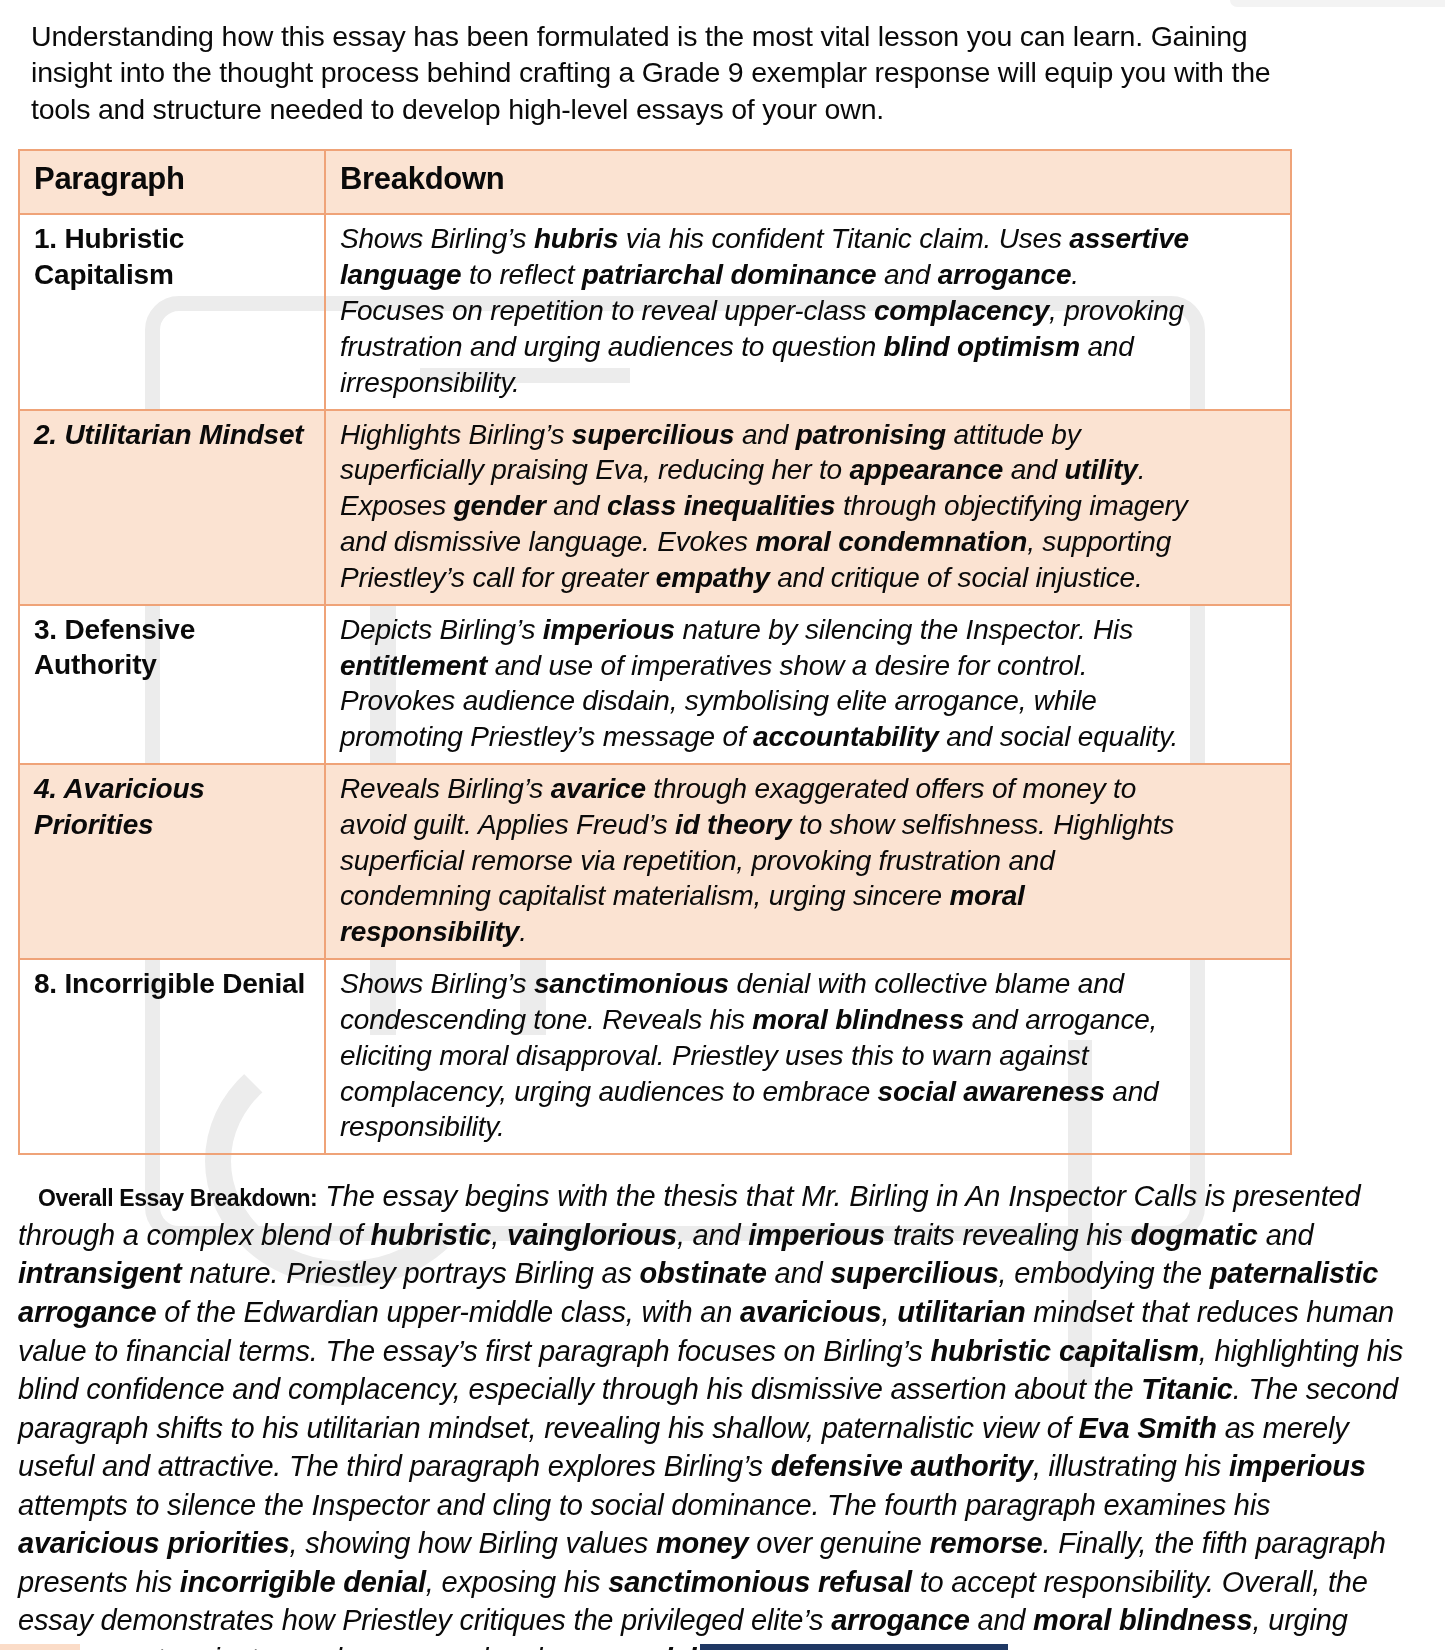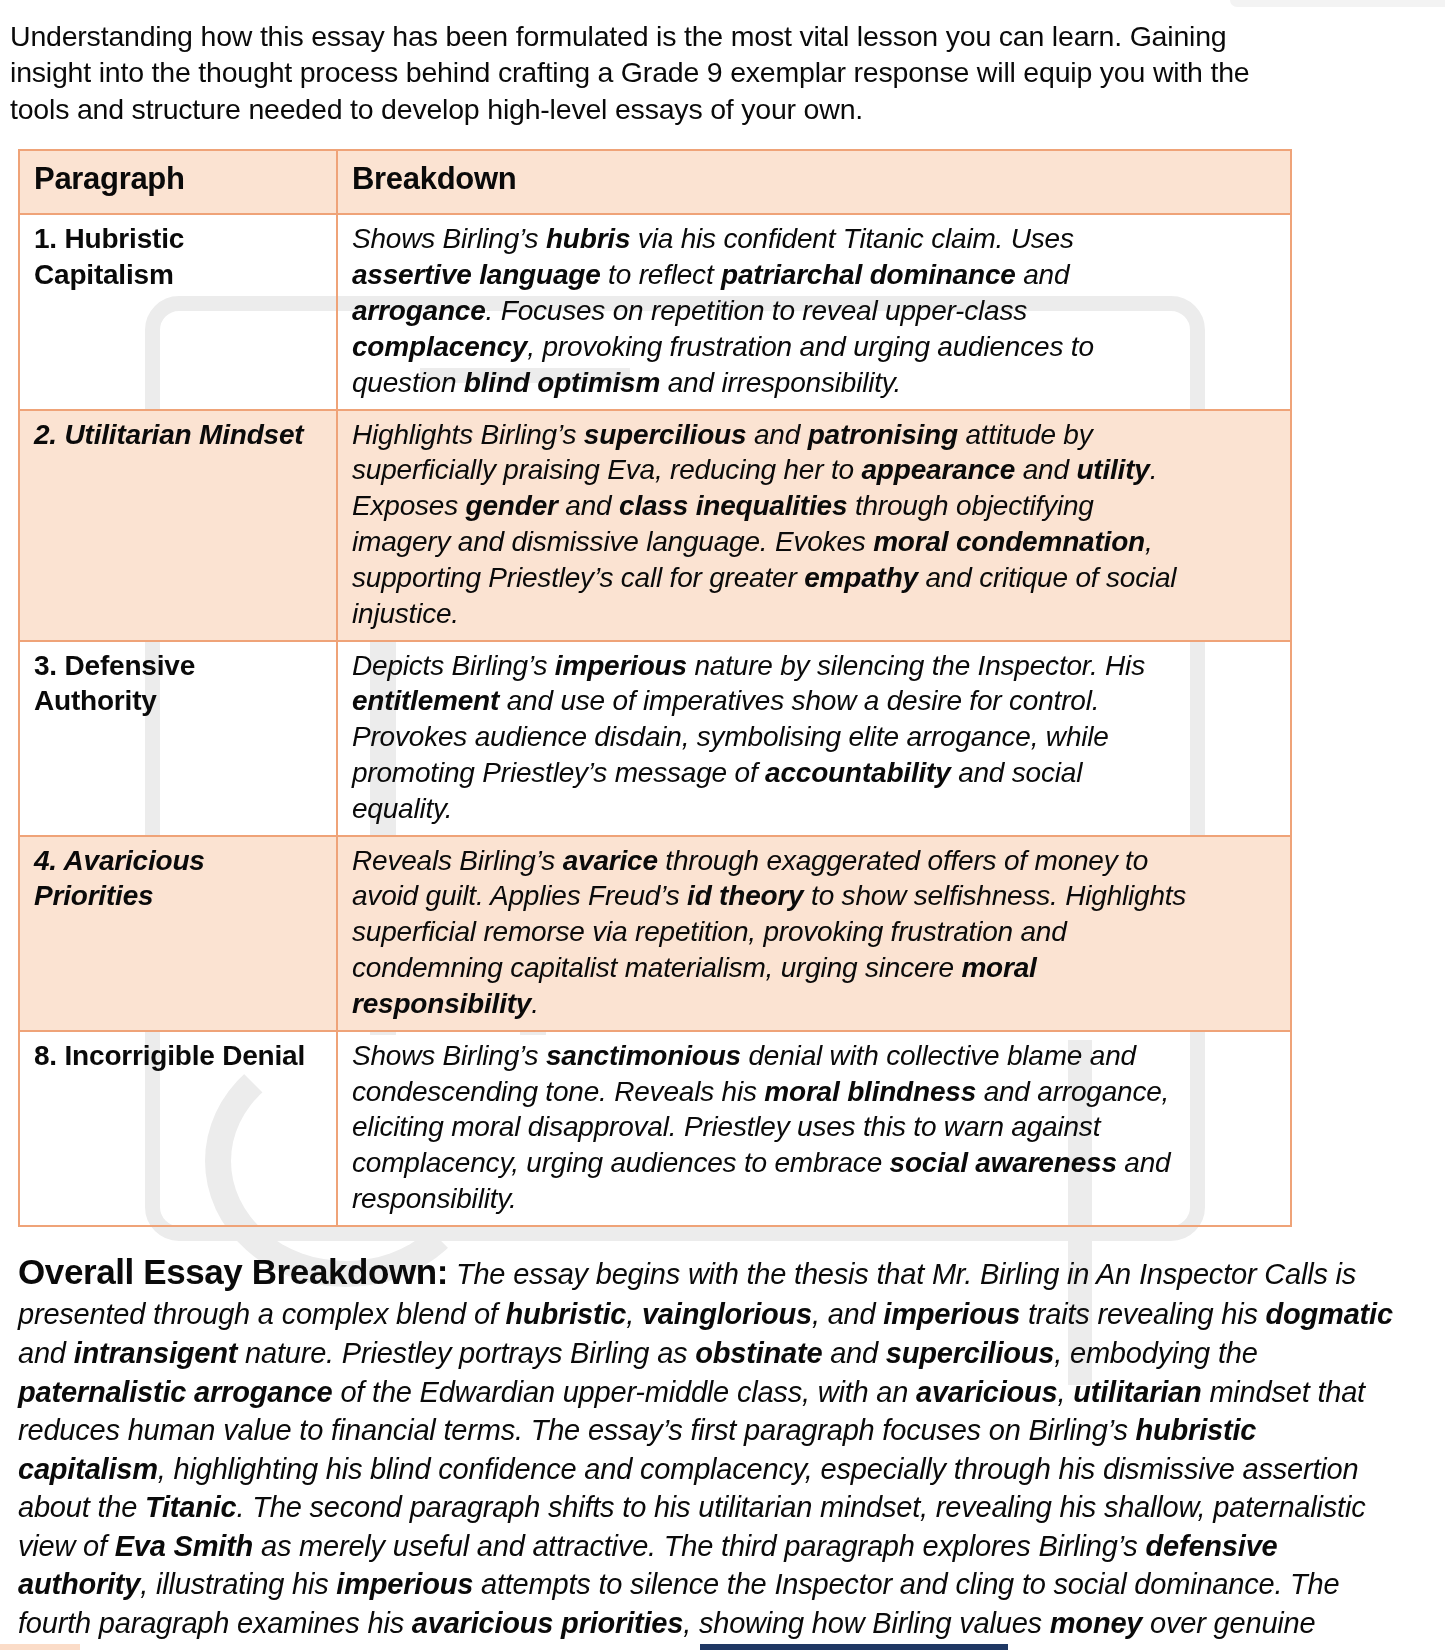--- a/index.html
+++ b/index.html
@@ -15,35 +15,35 @@
             border:26px solid #ececec;border-radius:50%;
             border-top-color:transparent;border-right-color:transparent;background:transparent;}
   .top-strip{position:absolute;top:0;right:0;width:215px;height:7px;background:#f3f3f3;z-index:2;border-radius:0 0 0 8px;}
   .footer-peach{position:absolute;left:0;bottom:0;width:80px;height:6px;background:#fbdcc8;z-index:2;}
   .footer-navy{position:absolute;left:700px;bottom:0;width:308px;height:6px;background:#1f3864;z-index:2;}
 
   .content{position:relative;z-index:1;}
 
   h1.title{display:inline-block;margin:10px 0 0 18px;font-size:46px;font-weight:700;
            line-height:1.08;border-bottom:3px solid #000;padding-bottom:3px;letter-spacing:-0.5px;}
-  .intro{margin:18px 10px 0;width:1300px;font-size:28.5px;line-height:1.28;letter-spacing:-0.2px;}
+  .intro{margin:18px 31px 0;width:1300px;font-size:28.5px;line-height:1.28;letter-spacing:-0.2px;}
 
   table.breakdown{border-collapse:collapse;margin:22px 0 0 18px;width:1274px;background:transparent;}
   table.breakdown th,table.breakdown td{border:2px solid #efa378;vertical-align:top;}
   table.breakdown th{background:#fbe3d2;text-align:left;font-size:31px;font-weight:700;
                      padding:10px 14px 16px;letter-spacing:-0.3px;}
   td.para-cell{width:287px;font-weight:700;font-size:28px;line-height:1.27;
-               padding:6px 15px 6px 14px;background:transparent;letter-spacing:-0.2px;}
+               padding:6px 3px 6px 14px;background:transparent;letter-spacing:-0.2px;}
   td.breakdown-cell{font-style:italic;font-size:28px;line-height:1.28;
                     padding:6px 100px 8px 14px;background:transparent;letter-spacing:-0.2px;margin-left:33px;}
   tr.peach td{background:#fbe3d2;font-style:italic;}
 
   .overall{margin:22px 35px 0 18px;font-size:29px;line-height:1.33;font-style:italic;letter-spacing:-0.2px;}
   .overall b{font-weight:700;}
-  .overall-label{font-style:normal;font-weight:700;font-size:35px;letter-spacing:-0.4px;}
+  .overall-label{font-style:normal;font-weight:700;font-size:23px;letter-spacing:-0.4px;margin-left:20px;}
 </style>
 </head>
 <body>
 
 <div class="page">
 
   <div class="watermark">
     <div class="wm-frame"></div>
     <div class="wm" style="left:420px;top:368px;width:210px;height:15px;"></div>
     <div class="wm" style="left:370px;top:575px;width:26px;height:460px;"></div>

